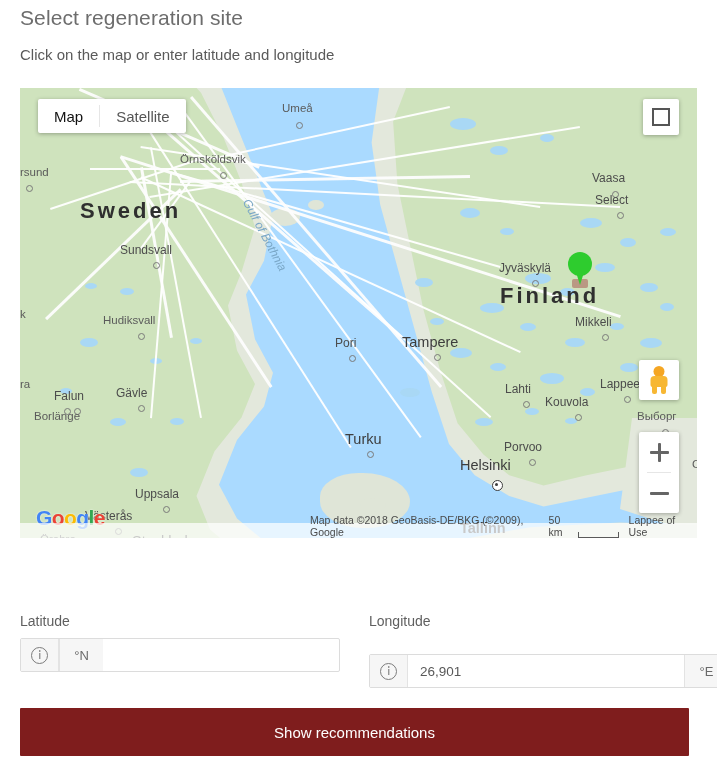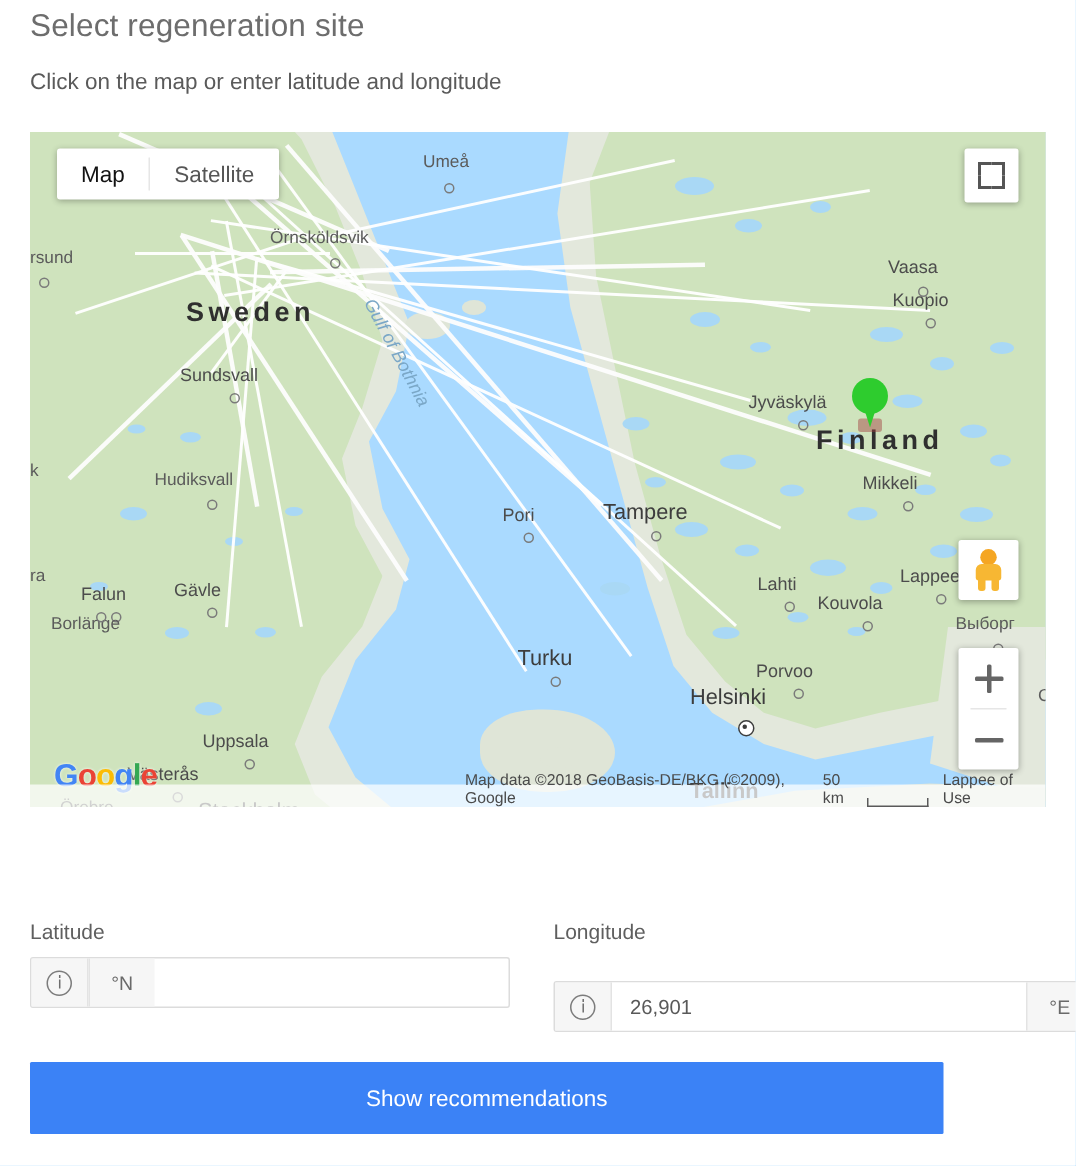--- a/index.html
+++ b/index.html
@@ -140,25 +140,24 @@
   .lbl {
     position: absolute;
     color: #5b5b5b;
     font-size: 11.5px;
     white-space: nowrap;
     font-family: "Liberation Sans", sans-serif;
   }
   .lbl-city { font-size: 12px; color: #4c4c4c; }
   .lbl-city-lg { font-size: 14.5px; color: #3d3d3d; }
   .lbl-country {
-    font-size: 18px;
+    font-size: 22px;
     letter-spacing: 3px;
     color: #2f2f2f;
     font-weight: 700;
-    margin-left: 44px;
   }
   .lbl-water {
     color: #7aa7c7;
     font-size: 12px;
     font-style: italic;
   }
   .dot {
     position: absolute;
     width: 5px; height: 5px;
     border: 1px solid #7a7a7a;
@@ -426,23 +425,23 @@
     font-size: 13.5px;
     color: #595959;
     font-family: "Liberation Sans", sans-serif;
     background: #fff;
     min-width: 0;
   }
 
   .btn-primary {
     position: absolute;
     left: 20px; top: 708px;
-    width: 609px;
+    width: 669px;
     height: 48px;
-    background: #3b82f6;
+    background: #7f1d1d;
     color: #fff;
     border: none;
     font-size: 15px;
     font-family: "Liberation Sans", sans-serif;
     cursor: pointer;
     border-radius: 1px;
   }
 </style>
 </head>
 <body>
@@ -534,21 +533,21 @@
           <div class="lbl lbl-country" style="left: 60px; top: 110px;">Sweden</div>
           <div class="lbl lbl-country" style="left: 480px; top: 195px;">Finland</div>
           <div class="lbl" style="left: 262px; top: 14px;">Umeå</div>
           <div class="dot" style="left: 276px; top: 34px;"></div>
           <div class="lbl" style="left: 160px; top: 65px;">Örnsköldsvik</div>
           <div class="dot" style="left: 200px; top: 84px;"></div>
           <div class="lbl" style="left: 0px; top: 78px;">rsund</div>
           <div class="dot" style="left: 6px; top: 97px;"></div>
           <div class="lbl lbl-city" style="left: 572px; top: 83px;">Vaasa</div>
           <div class="dot" style="left: 592px; top: 103px;"></div>
-          <div class="lbl lbl-city" style="left: 575px; top: 105px;">Kuopio</div>
+          <div class="lbl lbl-city" style="left: 575px; top: 105px;">Select</div>
           <div class="dot" style="left: 597px; top: 124px;"></div>
           <div class="lbl lbl-city" style="left: 100px; top: 155px;">Sundsvall</div>
           <div class="dot" style="left: 133px; top: 174px;"></div>
           <div class="lbl lbl-city" style="left: 479px; top: 173px;">Jyväskylä</div>
           <div class="dot" style="left: 512px; top: 192px;"></div>
           <div class="lbl lbl-city" style="left: 555px; top: 227px;">Mikkeli</div>
           <div class="dot" style="left: 582px; top: 246px;"></div>
           <div class="lbl" style="left: 83px; top: 226px;">Hudiksvall</div>
           <div class="dot" style="left: 118px; top: 245px;"></div>
           <div class="lbl lbl-city" style="left: 315px; top: 248px;">Pori</div>

